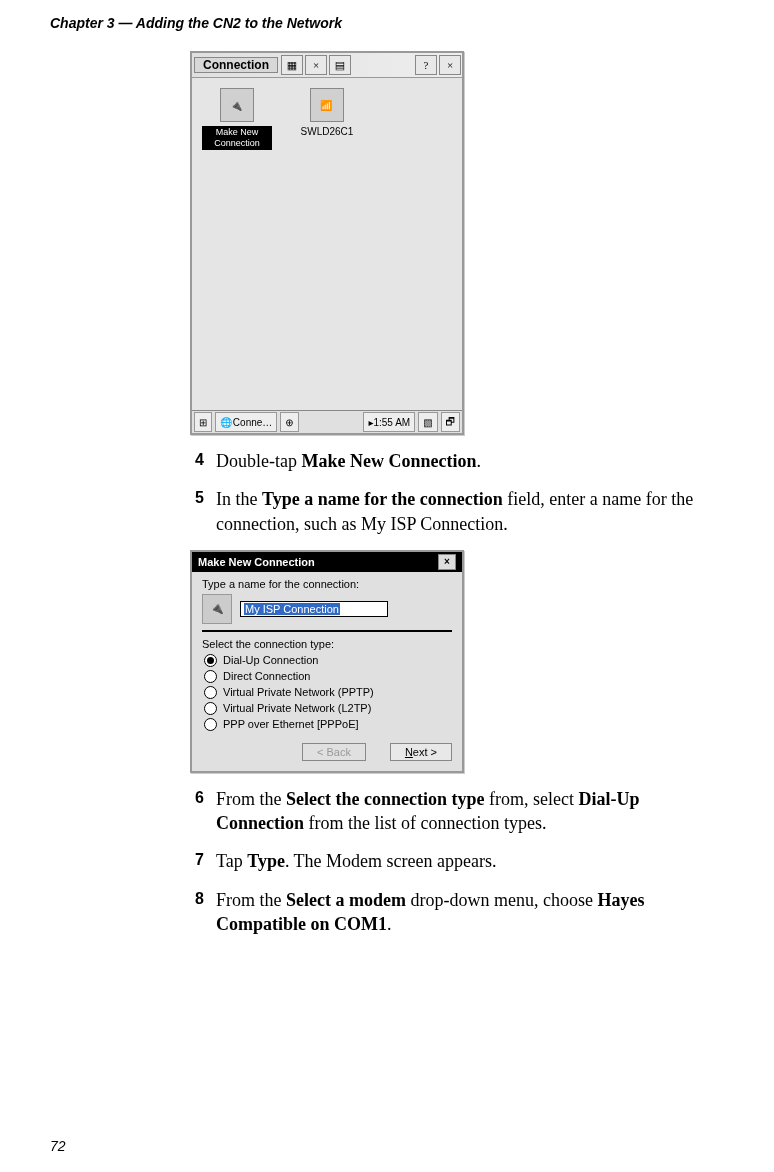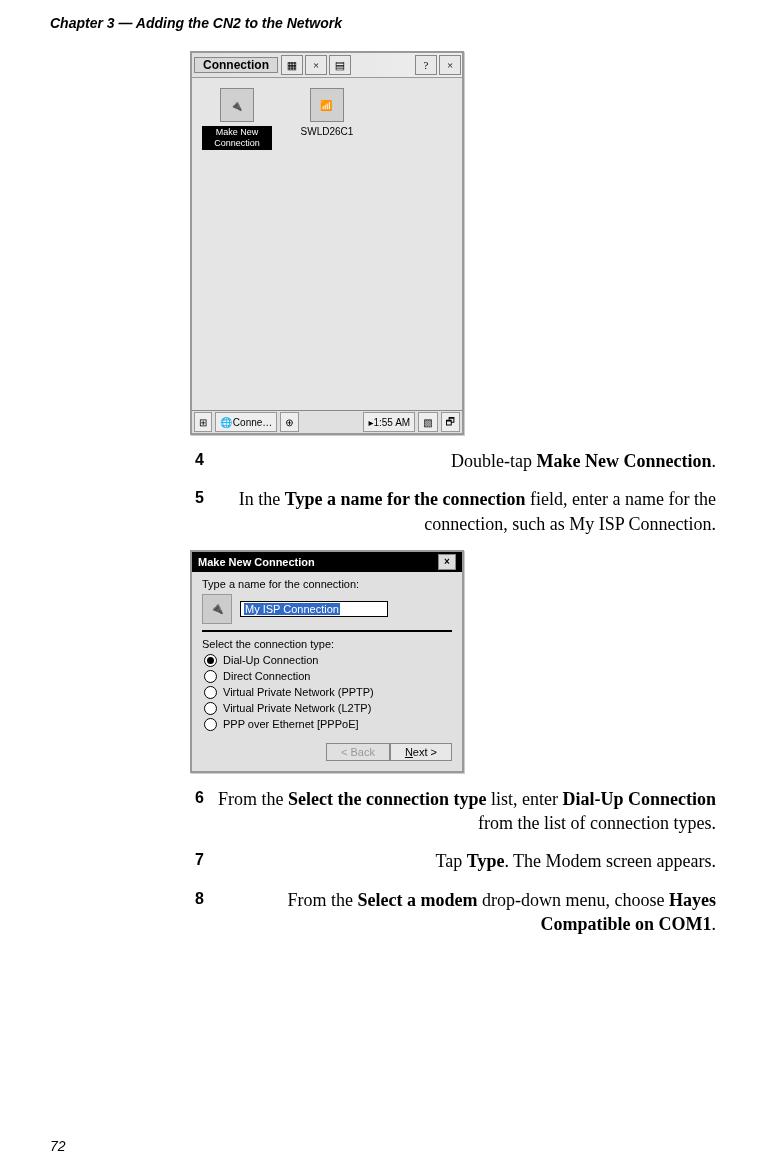--- a/index.html
+++ b/index.html
@@ -205,21 +205,21 @@
   }
   .radio.checked::after {
     content: "";
     width: 7px;
     height: 7px;
     background: #000;
     border-radius: 50%;
   }
   .button-row {
     display: flex;
-    gap: 0;
+    gap: 24px;
     justify-content: flex-end;
     margin-top: 12px;
   }
   .button-row button {
     font-family: Tahoma, sans-serif;
     font-size: 11px;
     padding: 2px 14px;
     background: #e8e8e8;
     border: 1px solid #888;
   }
@@ -240,21 +240,20 @@
   }
   .step .num {
     font-family: Arial, sans-serif;
     font-weight: bold;
     font-size: 16px;
     min-width: 14px;
     text-align: right;
   }
   .step .text {
     flex: 1;
-    text-align: right;
   }
   .step b {
     font-weight: bold;
   }
   .footer {
     position: absolute;
     bottom: 18px;
     left: 50px;
     right: 50px;
     display: flex;
@@ -368,21 +367,21 @@
           <button class="disabled">&lt; Back</button>
           <button><span class="underline">N</span><span>ext &gt;</span></button>
         </div>
       </div>
     </div>
 
     
     <div class="step">
       <span class="num">6</span>
       <span class="text">
-        <span>From the </span><b>Select the connection type</b><span> list, enter </span><b>Dial-Up Connection</b><span> from the list of connection types.</span>
+        <span>From the </span><b>Select the connection type</b><span> from, select </span><b>Dial-Up Connection</b><span> from the list of connection types.</span>
       </span>
     </div>
 
     <div class="step">
       <span class="num">7</span>
       <span class="text">
         <span>Tap </span><b>Type</b><span>. The Modem screen appears.</span>
       </span>
     </div>
 

